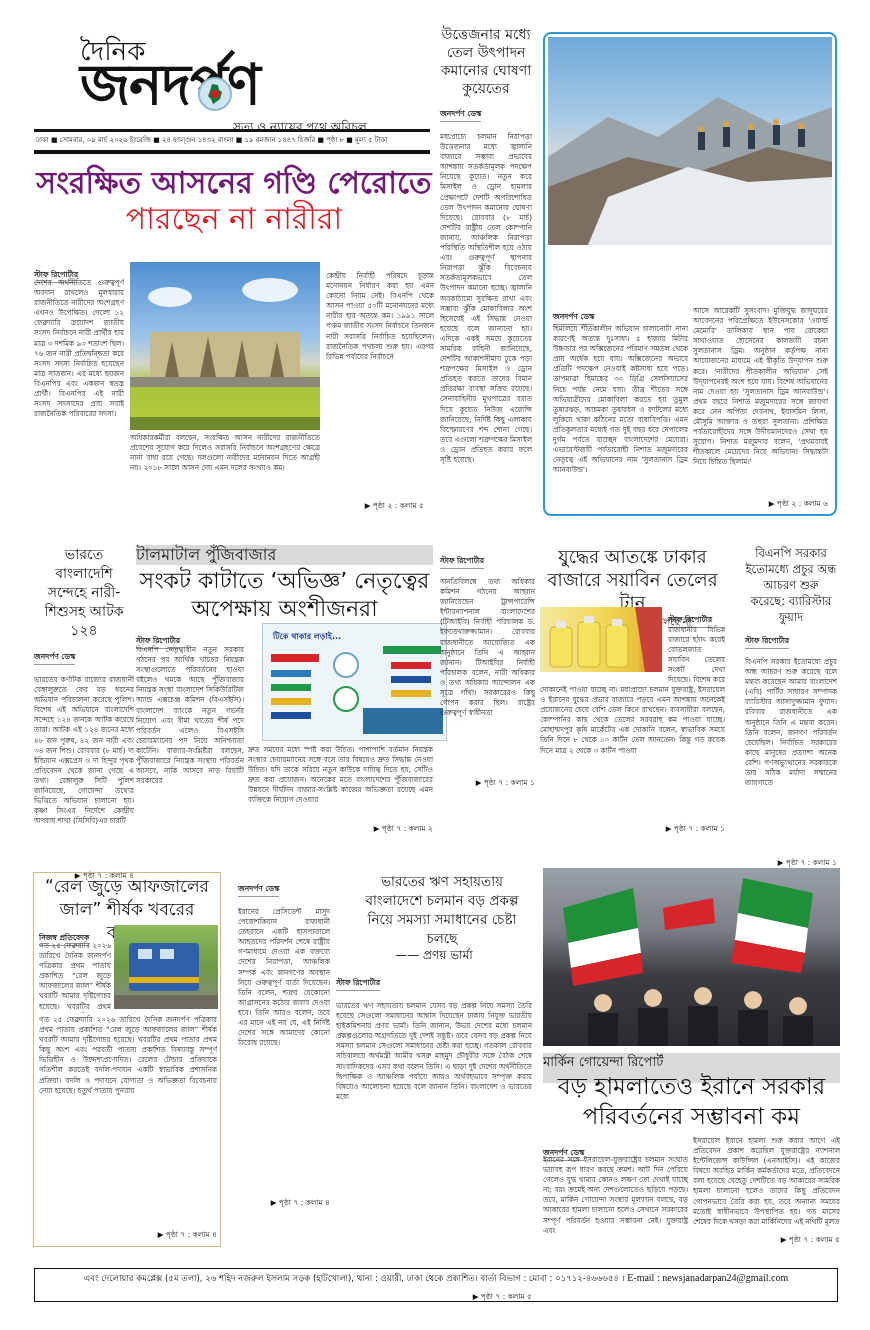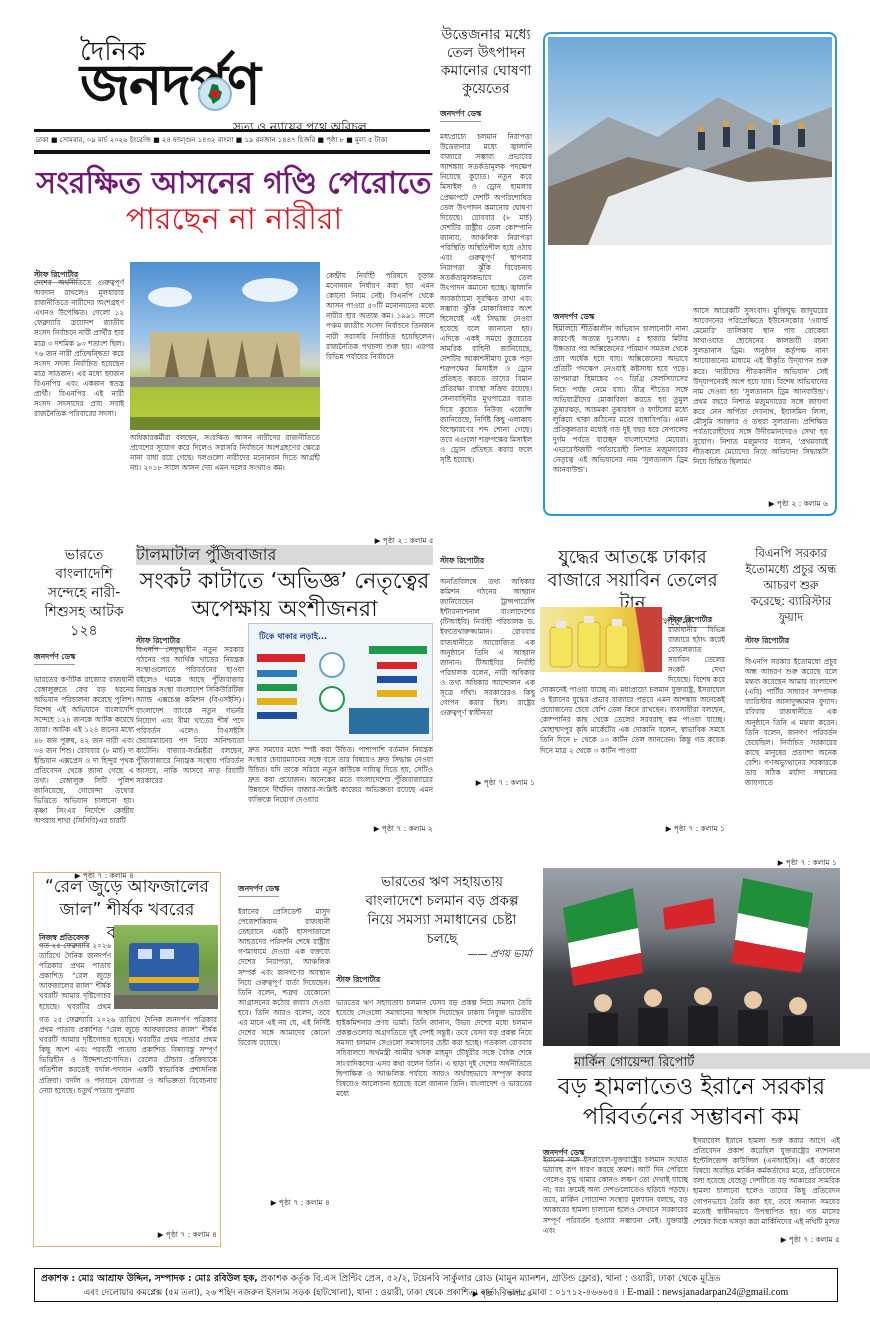--- a/index.html
+++ b/index.html
@@ -83,37 +83,37 @@
           <polygon points="70,115 78,75 86,115"></polygon>
           <polygon points="105,115 112,78 119,115"></polygon>
           <polygon points="140,115 147,80 154,115"></polygon>
         </g>
       <rect x="0" y="115" width="190" height="10" fill="#8b8a7a"></rect>
       <rect x="0" y="155" width="190" height="13" fill="#6f8a2c"></rect>
     </svg>
   </div>
   <div class="abs body-text" style="left:96px;top:268px;width:190px;height:77px;">অধিকারকর্মীরা বলছেন, সংরক্ষিত আসন নারীদের রাজনীতিতে প্রবেশের সুযোগ করে দিলেও সরাসরি নির্বাচনে অংশগ্রহণের ক্ষেত্রে নানা বাধা রয়ে গেছে। দলগুলো নারীদের মনোনয়ন দিতে আগ্রহী নয়। ২০১৮ সালে আসন দেয় এমন দলের সংখ্যাও কম।</div>
   <div class="abs body-text" style="left:292px;top:95px;width:108px;height:235px;margin-top:11px;">কেন্দ্রীয় নির্বাহী পরিষদে চূড়ান্ত মনোনয়ন নির্ধারণ করা হয় এমন কোনো নিয়ম নেই। বিএনপি থেকে আসন পাওয়া ৫০টি মনোনয়নের মধ্যে নারীর হার অত্যন্ত কম। ১৯৯১ সালে পঞ্চম জাতীয় সংসদ নির্বাচনে তিনজন নারী সরাসরি নির্বাচিত হয়েছিলেন। রাজনৈতিক পথচলা শুরু হয়। এরপর বিভিন্ন পর্যায়ের নির্বাচনে</div>
-  <div class="abs jump" style="left:292px;top:335px;width:108px;margin-top:35px;">▶ পৃষ্ঠা ২ : কলাম ৫</div>
+  <div class="abs jump" style="left:282px;top:335px;width:108px;">▶ পৃষ্ঠা ২ : কলাম ৫</div>
 </div>
 
 <div class="abs" style="left:34px;top:545px;width:100px;height:290px;">
   <div class="hl" style="font-size:14px;line-height:19px;">ভারতে বাংলাদেশি সন্দেহে নারী-শিশুসহ আটক ১২৪</div>
   <div style="margin-top:4px;"><span class="byline">জনদর্পণ ডেস্ক</span></div>
   <div class="body-text" style="margin-top:10px;height:195px;">ভারতের কর্ণাটক রাজ্যের রাজধানী বেঙ্গালুরুতে ফের বড় ধরনের অভিযান পরিচালনা করেছে পুলিশ। বিশেষ এই অভিযানে বাংলাদেশি সন্দেহে ১২৪ জনকে আটক করেছে তারা। আটক এই ১২৪ জনের মধ্যে ৪৮ জন পুরুষ, ৪২ জন নারী এবং ৩৪ জন শিশু। রোববার (৮ মার্চ) দ্য ইন্ডিয়ান এক্সপ্রেস ও দ্য হিন্দুর পৃথক প্রতিবেদন থেকে জানা গেছে এ তথ্য। বেঙ্গালুরু সিটি পুলিশ জানিয়েছে, গোয়েন্দা তথ্যের ভিত্তিতে অভিযান চালানো হয়। কৃষ্ণা সিংএর নির্দেশে কেন্দ্রীয় অপরাধ শাখা (সিসিবি)এর চারটি</div>
   <div class="jump">▶ পৃষ্ঠা ৭ : কলাম ৪</div>
 </div>
 
 <div class="abs" style="left:136px;top:545px;width:297px;height:290px;">
   <div class="kicker" style="height:20px;line-height:20px;">টালমাটাল পুঁজিবাজার</div>
   <div class="hl" style="font-size:22px;line-height:28px;margin-top:2px;">সংকট কাটাতে ‘অভিজ্ঞ’ নেতৃত্বের</div>
   <div class="hl" style="font-size:22px;line-height:28px;">অপেক্ষায় অংশীজনরা</div>
   <div class="abs" style="left:0;top:83px;"><span class="byline">স্টাফ রিপোর্টার</span></div>
   <div class="abs body-text" style="left:0;top:100px;width:108px;height:175px;">বিএনপি নেতৃত্বাধীন নতুন সরকার গঠনের পর আর্থিক খাতের নিয়ন্ত্রক সংস্থাগুলোতে পরিবর্তনের হাওয়া বইলেও থমকে আছে পুঁজিবাজার নিয়ন্ত্রক সংস্থা বাংলাদেশ সিকিউরিটিজ অ্যান্ড এক্সচেঞ্জ কমিশন (বিএসইসি)। বাংলাদেশ ব্যাংকে নতুন গভর্নর নিয়োগ এবং বীমা খাতের শীর্ষ পদে পরিবর্তন এলেও বিএসইসি চেয়ারম্যানের পদ নিয়ে অনিশ্চয়তা কাটেনি। বাজার-সংশ্লিষ্টরা বলছেন, পুঁজিবাজারে নিয়ন্ত্রক সংস্থায় পরিবর্তন আসবে, নাকি আসবে নাড় বিয়াটি সরকারের</div>
-  <div class="abs" style="left:112px;top:78px;width:185px;height:118px;background:#eef5f9;border:1px solid #b7c8d3;">
+  <div class="abs" style="left:126px;top:78px;width:185px;height:118px;background:#eef5f9;border:1px solid #b7c8d3;">
     <div style="position:absolute;left:10px;top:6px;font-size:8px;font-weight:bold;color:#1a3b8f;">টিকে থাকার লড়াই...</div>
     <div style="position:absolute;left:8px;top:30px;width:48px;height:8px;background:#d7262b;"></div>
     <div style="position:absolute;left:8px;top:46px;width:40px;height:7px;background:#2b7bbd;"></div>
     <div style="position:absolute;left:8px;top:60px;width:40px;height:7px;background:#1f9a4a;"></div>
     <div style="position:absolute;left:8px;top:74px;width:40px;height:7px;background:#e6b21a;"></div>
     <div style="position:absolute;left:8px;top:88px;width:40px;height:7px;background:#1e4fa1;"></div>
     <div style="position:absolute;left:70px;top:28px;width:26px;height:26px;border-radius:50%;border:2px solid #6aa3c8;background:#fff;"></div>
     <div style="position:absolute;left:70px;top:62px;width:26px;height:26px;border-radius:50%;border:2px solid #1f9a4a;background:#fff;"></div>
     <div style="position:absolute;left:120px;top:22px;width:58px;height:8px;background:#1f9a4a;"></div>
     <div style="position:absolute;left:128px;top:38px;width:40px;height:7px;background:#d7262b;"></div>
@@ -180,21 +180,21 @@
 </div>
 
 <div class="abs" style="left:238px;top:872px;width:92px;height:375px;">
   <div style="margin-top:4px;"><span class="byline">জনদর্পণ ডেস্ক</span></div>
   <div class="body-text" style="margin-top:10px;height:290px;">ইরানের প্রেসিডেন্ট মাসুদ পেজেশকিয়ান রাজধানী তেহরানে একটি হাসপাতালে আহতদের পরিদর্শন শেষে রাষ্ট্রীয় গণমাধ্যমে দেওয়া এক বক্তব্যে দেশের নিরাপত্তা, আঞ্চলিক সম্পর্ক এবং জনগণের অবস্থান নিয়ে গুরুত্বপূর্ণ বার্তা দিয়েছেন। তিনি বলেন, শত্রুর যেকোনো আগ্রাসনের কঠোর জবাব দেওয়া হবে। তিনি আরও বলেন, তবে এর মানে এই নয় যে, এই নির্দিষ্ট দেশের সঙ্গে আমাদের কোনো বিরোধ রয়েছে।</div>
   <div class="jump">▶ পৃষ্ঠা ৭ : কলাম ৪</div>
 </div>
 
 <div class="abs" style="left:336px;top:872px;width:196px;height:375px;">
   <div class="hl" style="font-size:13.5px;line-height:19px;margin-left:16px;">ভারতের ঋণ সহায়তায় বাংলাদেশে চলমান বড় প্রকল্প নিয়ে সমস্যা সমাধানের চেষ্টা চলছে</div>
-  <div style="font-size:10px;text-align:right;margin-top:-2px;font-style:italic;">—— প্রণয় ভার্মা</div>
+  <div style="font-size:12px;text-align:center;margin-top:-2px;">—— প্রণয় ভার্মা</div>
   <div style="margin-top:4px;"><span class="byline">স্টাফ রিপোর্টার</span></div>
   <div class="body-text" style="margin-top:10px;height:290px;">ভারতের ঋণ সহায়তায় চলমান যেসব বড় প্রকল্প নিয়ে সমস্যা তৈরি হয়েছে সেগুলো সমাধানের আশ্বাস দিয়েছেন ঢাকায় নিযুক্ত ভারতীয় হাইকমিশনার প্রণয় ভার্মা। তিনি জানান, উভয় দেশের মধ্যে চলমান প্রকল্পগুলোর অগ্রগতিতে দুই দেশই সন্তুষ্ট। তবে যেসব বড় প্রকল্প নিয়ে সমস্যা চলমান সেগুলো সমাধানের চেষ্টা করা হচ্ছে। গতকাল রোববার সচিবালয়ে অর্থমন্ত্রী আমীর খসরু মাহমুদ চৌধুরীর সঙ্গে বৈঠক শেষে সাংবাদিকদের এসব কথা বলেন তিনি। এ ছাড়া দুই দেশের অর্থনীতিতে দ্বিপাক্ষিক ও আঞ্চলিক পর্যায়ে আরও অর্থবহভাবে সম্পৃক্ত করার বিষয়েও আলোচনা হয়েছে বলে জানান তিনি। বাংলাদেশ ও ভারতের মধ্যে</div>
   <div class="jump">▶ পৃষ্ঠা ৭ : কলাম ৫</div>
 </div>
 
 <div class="abs" style="left:543px;top:868px;width:297px;height:380px;">
   <div class="photo abs" style="left:0;top:0;width:297px;height:178px;background:linear-gradient(180deg,#9aa0a8 0%,#7a7f86 35%,#3b3d42 60%,#2a2b2f 100%);">
     <svg width="297" height="178" viewBox="0 0 297 178" style="position:absolute;left:0;top:0;">
       <path d="M20 40 L90 20 L95 60 L25 75 Z" fill="#1f8f3a"></path>
         <path d="M25 75 L95 60 L98 85 L28 100 Z" fill="#ffffff"></path>
@@ -212,29 +212,26 @@
         </g>
       <g fill="#1e1e22">
           <rect x="45" y="145" width="30" height="33"></rect>
           <rect x="95" y="140" width="30" height="38"></rect>
           <rect x="145" y="138" width="30" height="40"></rect>
           <rect x="195" y="142" width="30" height="36"></rect>
           <rect x="240" y="148" width="30" height="30"></rect>
         </g>
     </svg>
   </div>
-  <div class="abs kicker" style="left:0;top:185px;width:297px;height:16px;line-height:18px;font-size:13px;margin-left:31px;">মার্কিন গোয়েন্দা রিপোর্ট</div>
+  <div class="abs kicker" style="left:0;top:185px;width:297px;height:30px;line-height:18px;font-size:13px;">মার্কিন গোয়েন্দা রিপোর্ট</div>
   <div class="abs hl" style="left:0;top:203px;width:297px;font-size:23px;line-height:30px;">বড় হামলাতেও ইরানে সরকার</div>
   <div class="abs hl" style="left:0;top:233px;width:297px;font-size:23px;line-height:30px;">পরিবর্তনের সম্ভাবনা কম</div>
   <div class="abs" style="left:0;top:272px;"><span class="byline">জনদর্পণ ডেস্ক</span></div>
   <div class="abs body-text" style="left:0;top:287px;width:145px;height:90px;">ইরানের সঙ্গে ইসরায়েল-যুক্তরাষ্ট্রের চলমান সংঘাত ভয়াবহ রূপ ধারণ করছে ক্রমশ। আট দিন পেরিয়ে গেলেও যুদ্ধ থামার কোনও লক্ষণ তো দেখাই যাচ্ছে না; বরং ক্রমেই অন্য দেশগুলোতেও ছড়িয়ে পড়ছে। তবে, মার্কিন গোয়েন্দা সংস্থার মূল্যায়ন বলছে, বড় আকারের হামলা চালানো হলেও সেখানে সরকারের সম্পূর্ণ পরিবর্তন হওয়ার সম্ভাবনা নেই। যুক্তরাষ্ট্র এবং</div>
   <div class="abs body-text" style="left:150px;top:268px;width:147px;height:98px;">ইসরায়েল ইরানে হামলা শুরু করার আগে এই প্রতিবেদন প্রকাশ করেছিল যুক্তরাষ্ট্রের ন্যাশনাল ইন্টেলিজেন্স কাউন্সিল (এনআইসি)। এই কাজের বিষয়ে অবহিত মার্কিন কর্মকর্তাদের মতে, প্রতিবেদনে বলা হয়েছে যেহেতু দেশটিতে বড় আকারের সামরিক হামলা চালানো হলেও তাদের কিছু প্রতিবেদন গোপনভাবে তৈরি করা হয়, তবে অন্যান্য সময়ের মতোই স্বাধীনভাবে উপস্থাপিত হয়। গত মাসের শেষের দিকে খসড়া করা মার্কিনিদের এই নথিটি মূলত</div>
   <div class="abs jump" style="left:150px;top:366px;width:147px;">▶ পৃষ্ঠা ৭ : কলাম ৫</div>
 </div>
 
 <div class="abs" style="left:34px;top:1268px;width:804px;height:34px;border:1.5px solid #111;padding:2px 6px;">
-  <div style="font-size:9px;white-space:nowrap;overflow:hidden;line-height:14px;">
-    <b>প্রকাশক : মোঃ আশ্রাফ উদ্দিন, সম্পাদক : মোঃ রবিউল হক,</b><span> প্রকাশক কর্তৃক বি.এস প্রিন্টিং প্রেস, ৫২/২, টয়েনবি সার্কুলার রোড (মামুন ম্যানশন, গ্রাউন্ড ফ্লোর), থানা : ওয়ারী, ঢাকা থেকে মুদ্রিত</span>
-  </div>
   <div style="font-size:8.5px;white-space:nowrap;overflow:hidden;line-height:14px;text-align:center;">
     <span>এবং দেলোয়ার কমপ্লেক্স (৫ম তলা), ২৬ শহিদ নজরুল ইসলাম সড়ক (হাটখোলা), থানা : ওয়ারী, ঢাকা থেকে প্রকাশিত। বার্তা বিভাগ : মোবা : ০১৭১২-৪৬৬৬৫৪ ।</span><span style="font-family:'Liberation Serif',serif;font-size:10px;"> E-mail : newsjanadarpan24@gmail.com</span>
   </div>
 </div>
 
 </body></html>

